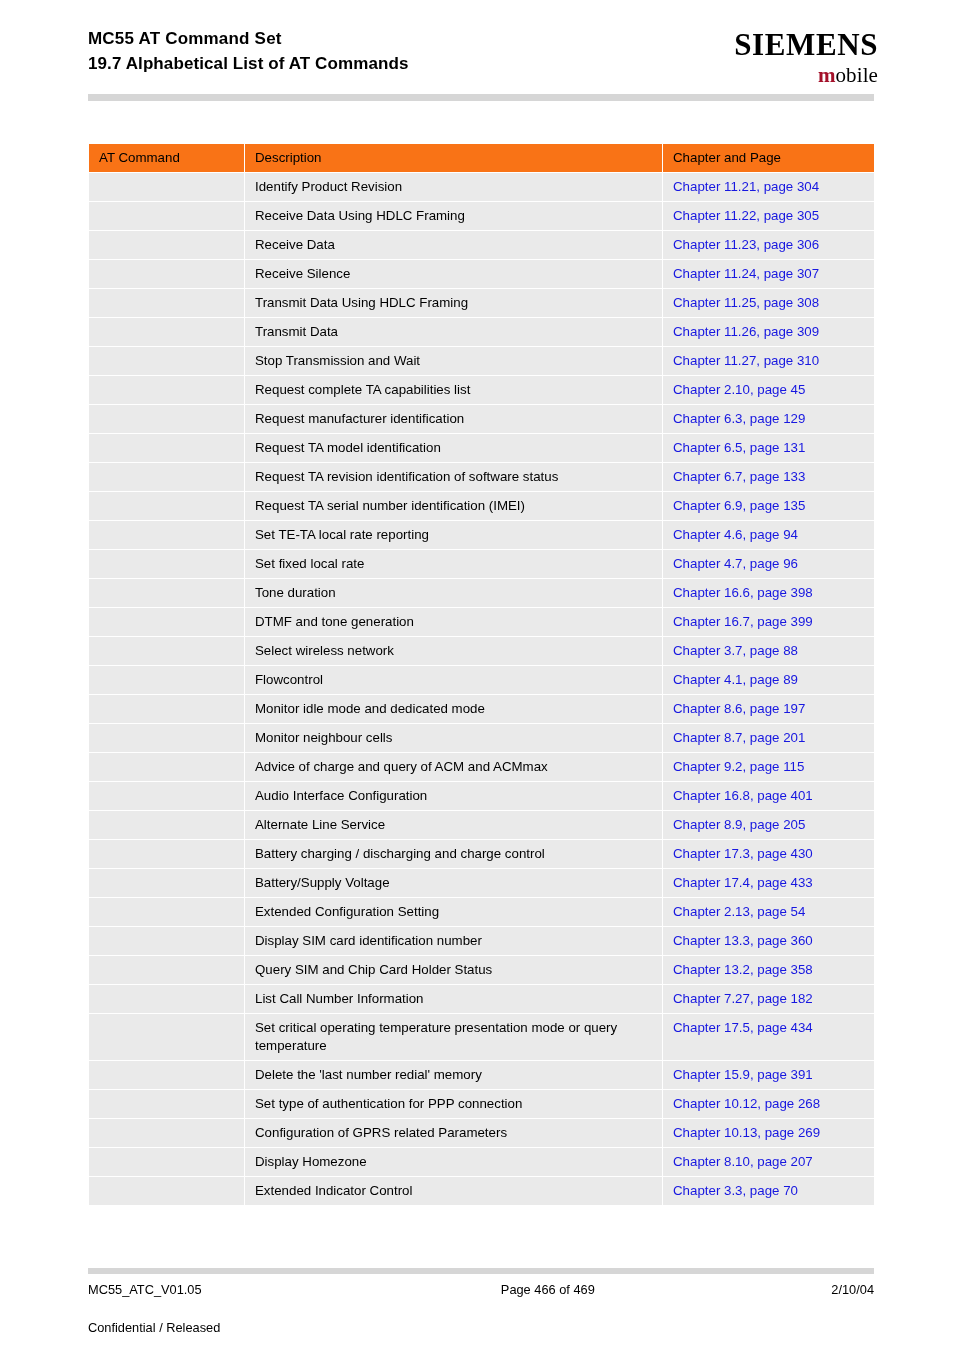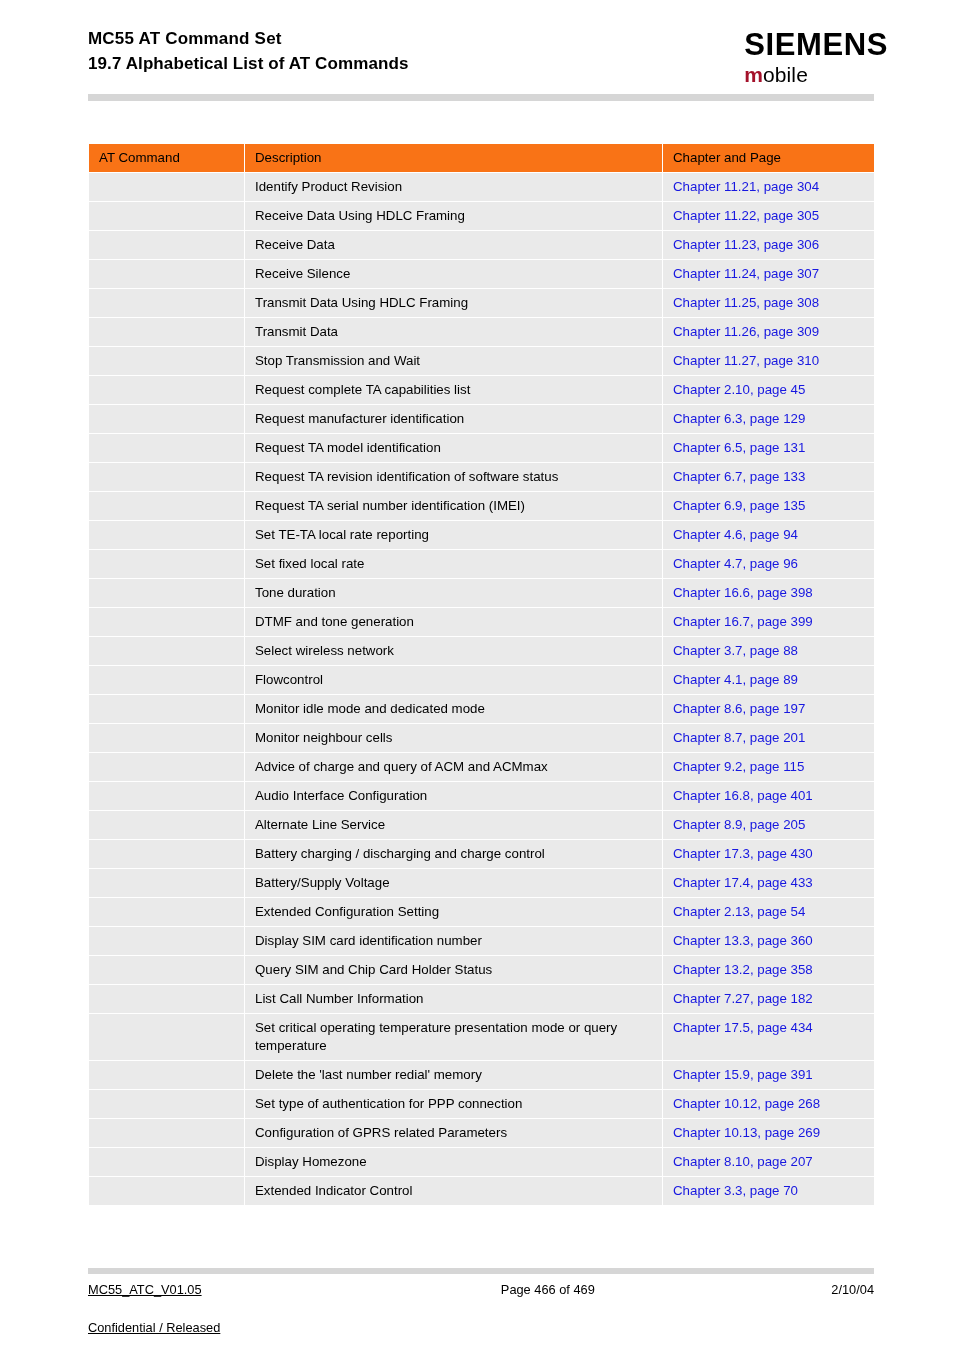--- a/index.html
+++ b/index.html
@@ -42,23 +42,24 @@
     font-size: 17px;
     font-weight: bold;
     letter-spacing: 0.1px;
     line-height: 20px;
     margin: 4px 0 0 0;
     white-space: nowrap;
   }
 
   .brand-logo {
     position: absolute;
-    right: 66px;
+    right: 76px;
     top: 28px;
-    text-align: left;
+    text-align: right;
+    font-family: Liberation Serif, serif;
   }
   .brand-main {
     font-size: 31px;
     font-weight: bold;
     letter-spacing: 0.6px;
     line-height: 34px;
     color: #000000;
     white-space: nowrap;
   }
   .brand-sub {
@@ -147,21 +148,21 @@
     position: absolute;
     left: 88px;
     top: 20px;
     width: 786px;
     display: flex;
     justify-content: space-between;
     align-items: flex-start;
     font-size: 12.8px;
     line-height: 18px;
   }
-  .footer-left { text-align: left; text-decoration: underline; }
+  .footer-left { text-align: left; }
   .footer-center { text-align: center; flex: 0 0 auto; margin-left: 44px; }
   .footer-right { text-align: right; }
   .footer-sub { margin-top: 20px; }
 </style>
 </head>
 <body>
 
 <div class="page-header">
   <div class="header-titles">
     <div class="doc-title">MC55 AT Command Set</div>

